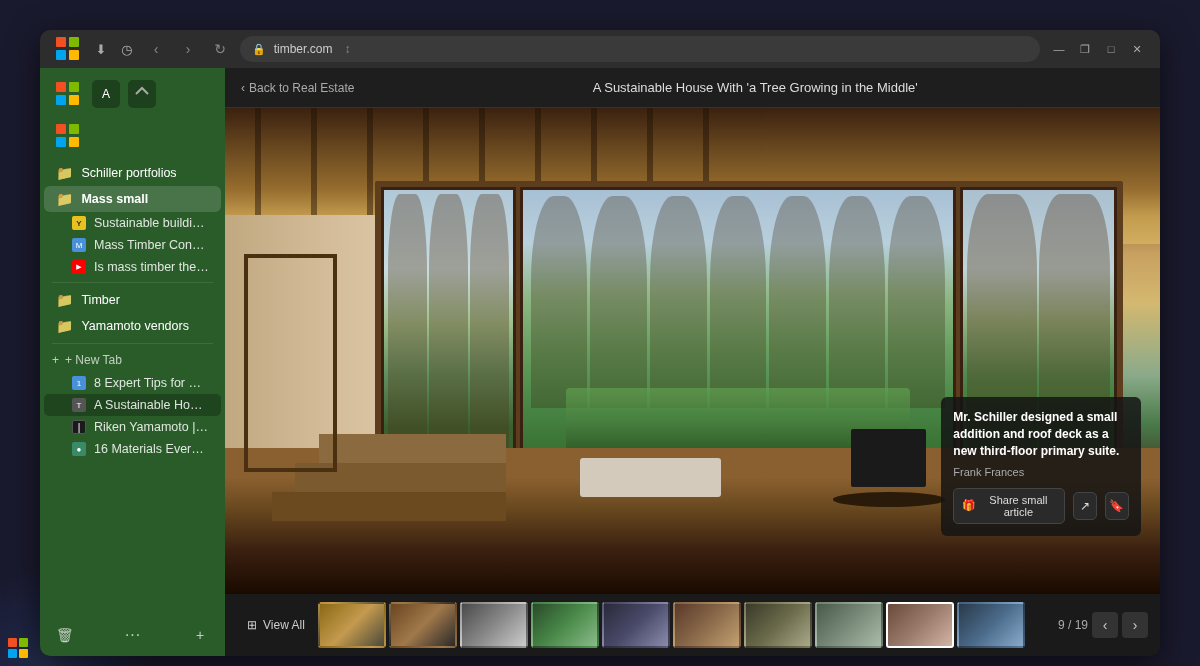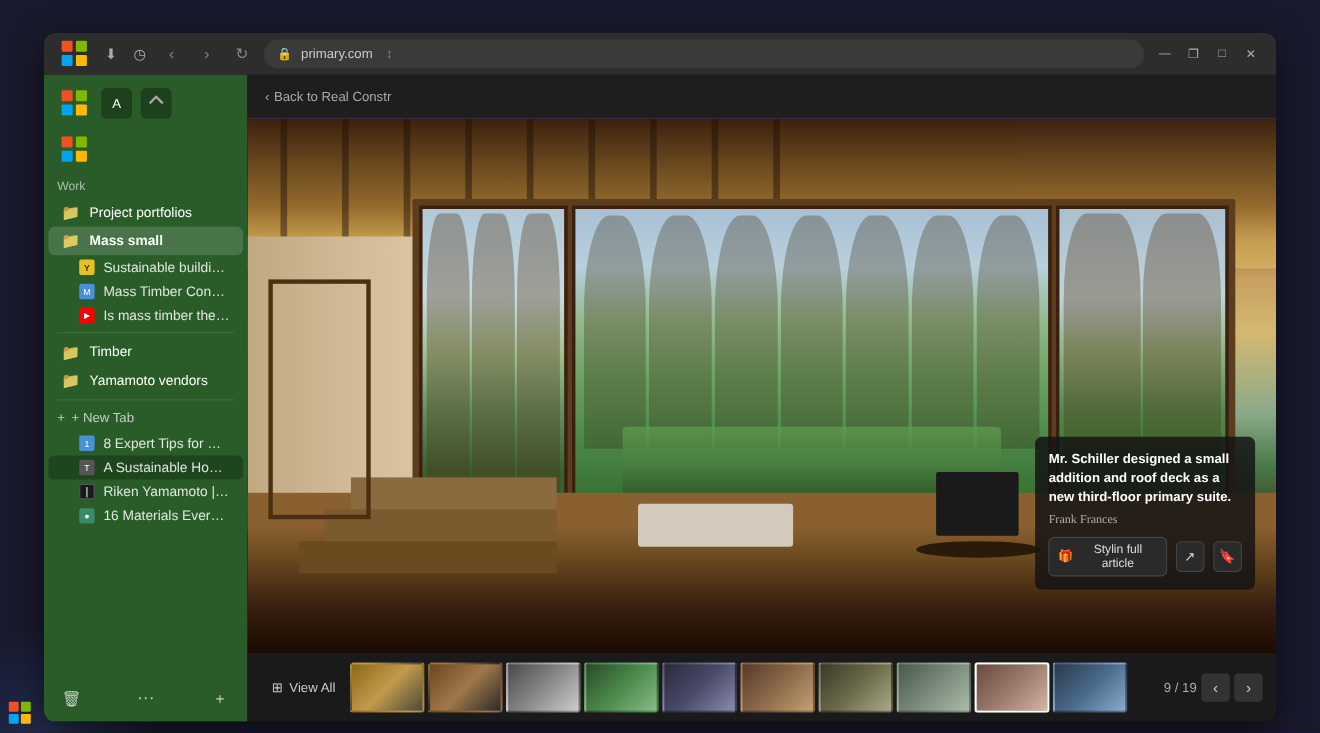--- a/index.html
+++ b/index.html
@@ -250,21 +250,21 @@
       font-size: 13px;
       color: #ddd;
       font-weight: 500;
     }
 
     
     .article-body {
       flex: 1;
       position: relative;
       overflow: hidden;
-      background: #4c1d95;
+      background: #000000;
     }
 
     
     .main-image-container {
       width: 100%;
       height: 100%;
       position: relative;
     }
 
     
@@ -281,21 +281,20 @@
       font-size: 12px;
       color: #fff;
       font-weight: 600;
       line-height: 1.4;
       margin-bottom: 6px;
     }
     .caption-author {
       font-size: 11px;
       color: #aaa;
       margin-bottom: 10px;
-      font-family: Liberation Serif, serif;
     }
     .caption-actions {
       display: flex;
       gap: 8px;
       align-items: center;
     }
     .share-btn {
       display: flex;
       align-items: center;
       gap: 5px;
@@ -440,21 +439,21 @@
         <div class="tb-icon">⬇</div>
         <div class="tb-icon">◷</div>
       </div>
 
       <button class="nav-btn">‹</button>
       <button class="nav-btn">›</button>
       <button class="nav-btn">↻</button>
 
       <div class="address-bar">
         <span style="color:#888; font-size:11px;">🔒</span>
-        <span>primary.com</span>
+        <span>timber.com</span>
         <span style="margin-left:4px; color:#888;">↕</span>
       </div>
 
       <div class="title-bar-right">
         <button class="window-ctrl">—</button>
         <button class="window-ctrl">❐</button>
         <button class="window-ctrl">□</button>
         <button class="window-ctrl close">✕</button>
       </div>
     </div>
@@ -484,25 +483,24 @@
           <div class="sidebar-app-icon" style="width:32px;height:32px;">
             <div class="colorful-grid">
               <span style="background:#f25022;width:10px;height:10px;border-radius:1px;"></span>
               <span style="background:#7fba00;width:10px;height:10px;border-radius:1px;"></span>
               <span style="background:#00a4ef;width:10px;height:10px;border-radius:1px;"></span>
               <span style="background:#ffb900;width:10px;height:10px;border-radius:1px;"></span>
             </div>
           </div>
         </div>
 
-        <div class="sidebar-section-label">Work</div>
 
         <div class="sidebar-item">
           <span class="sidebar-item-icon">📁</span>
-          <span class="sidebar-item-text">Project portfolios</span>
+          <span class="sidebar-item-text">Schiller portfolios</span>
         </div>
 
         <div class="sidebar-item active">
           <span class="sidebar-item-icon">📁</span>
           <span class="sidebar-item-text">Mass small</span>
         </div>
 
         <div class="sidebar-sub-item">
           <div class="sub-favicon" style="background:#e8c020;">
             <span style="color:#333;font-size:8px;font-weight:bold;">Y</span>
@@ -578,22 +576,23 @@
           <div class="sidebar-bottom-dots">···</div>
           <div class="sidebar-bottom-btn">+</div>
         </div>
       </div>
 
       <div class="content-area">
 
         <div class="article-header">
           <button class="back-btn">
             <span>‹</span>
-            <span>Back to Real Constr</span>
+            <span>Back to Real Estate</span>
           </button>
+          <div class="article-title-header">A Sustainable House With 'a Tree Growing in the Middle'</div>
         </div>
 
         <div class="article-body">
 
           <div class="main-image-container">
 
             <div style="position:absolute;top:0;left:0;right:0;bottom:0;background:linear-gradient(180deg, #4a3010 0%, #6b4a20 15%, #c8a060 30%, #d4b870 40%, #8aaa8a 55%, #4a7a4a 65%, #3a2010 80%, #1a0a00 100%);"></div>
 
             <div style="position:absolute;top:0;left:0;right:0;height:28%;background:linear-gradient(180deg, #3a2010 0%, #6b4a20 30%, #9b7030 60%, #c8a050 80%, #d4b060 100%);opacity:0.9;">
               <div style="display:flex;gap:50px;padding:0 30px;height:100%;">
@@ -662,21 +661,21 @@
             <div style="position:absolute;bottom:20%;left:38%;width:15%;height:8%;background:#d4cabb;border-radius:3px;"></div>
 
             <div style="position:absolute;top:30%;left:2%;width:10%;height:45%;border:4px solid #4a3010;background:transparent;"></div>
 
             <div class="caption-overlay">
               <div class="caption-text">Mr. Schiller designed a small addition and roof deck as a new third-floor primary suite.</div>
               <div class="caption-author">Frank Frances</div>
               <div class="caption-actions">
                 <button class="share-btn">
                   <span>🎁</span>
-                  <span>Stylin full article</span>
+                  <span>Share small article</span>
                 </button>
                 <button class="icon-btn">
                   <span>↗</span>
                 </button>
                 <button class="icon-btn">
                   <span>🔖</span>
                 </button>
               </div>
             </div>
           </div>

